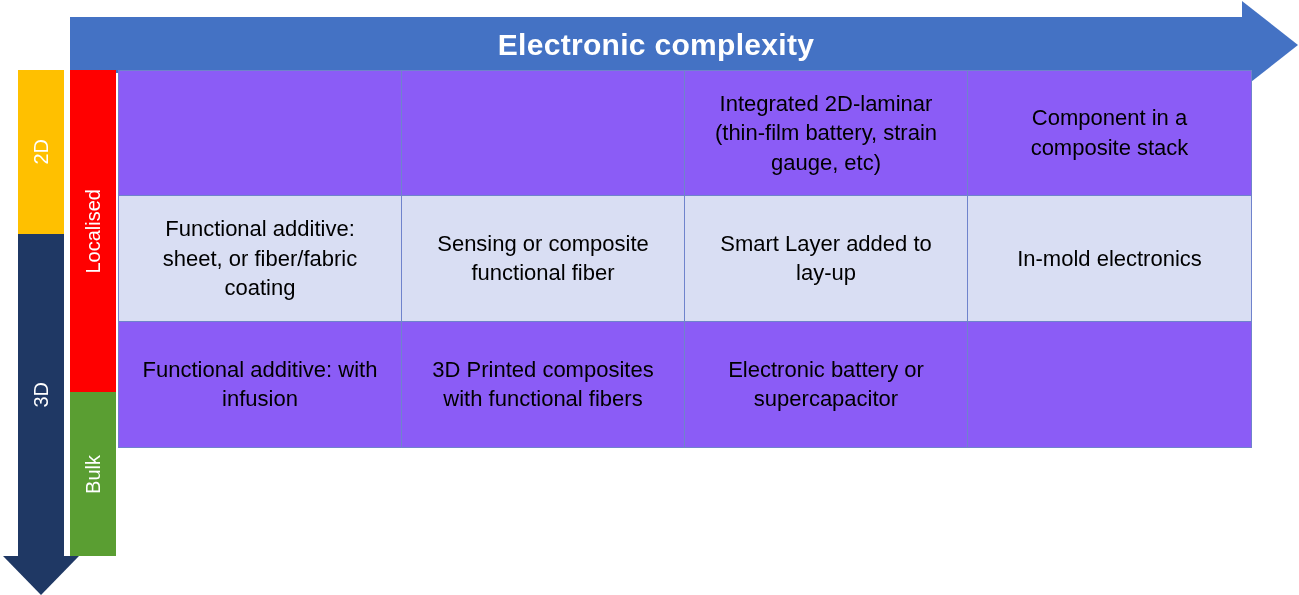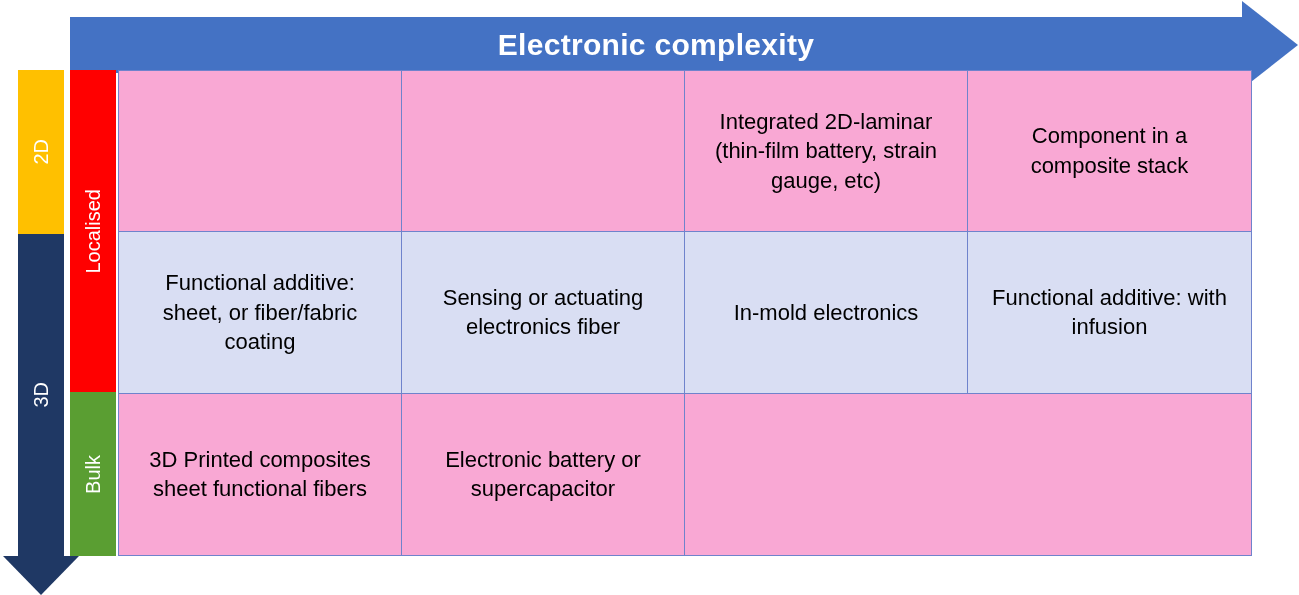--- a/index.html
+++ b/index.html
@@ -57,26 +57,26 @@
     transform: rotate(180deg);
     color: #ffffff;
     font-size: 20px;
     white-space: nowrap;
   }
 
   
   .grid {
     position: absolute;
     left: 118px; top: 70px;
-    width: 1134px; height: 486px;
+    width: 1134px; height: 378px;
     display: grid;
     grid-template-columns: repeat(4, 1fr);
     grid-template-rows: repeat(3, 1fr);
     border: 1.5px solid #6F83CC;
-    background: #f9a8d4;
+    background: #8b5cf6;
   }
   .cell {
     border-right: 1.5px solid #6F83CC;
     border-bottom: 1.5px solid #6F83CC;
     display: flex; align-items: center; justify-content: center;
     text-align: center;
     padding: 8px 22px;
     font-size: 22px;
     line-height: 1.35;
     color: #000000;
@@ -111,21 +111,22 @@
     <span class="vlabel">Bulk</span>
   </div>
 
   <div class="grid">
     <div class="cell"></div>
     <div class="cell"></div>
     <div class="cell">Integrated 2D-laminar (thin-film battery, strain gauge, etc)</div>
     <div class="cell">Component in a composite stack</div>
 
     <div class="cell">Functional additive: sheet, or fiber/fabric coating</div>
-    <div class="cell">Sensing or actuating electronics fiber</div>
+    <div class="cell">Sensing or composite functional fiber</div>
+    <div class="cell">Smart Layer added to lay-up</div>
     <div class="cell">In-mold electronics</div>
 
     <div class="cell">Functional additive: with infusion</div>
-    <div class="cell">3D Printed composites sheet functional fibers</div>
+    <div class="cell">3D Printed composites with functional fibers</div>
     <div class="cell">Electronic battery or supercapacitor</div>
   </div>
 
 </div>
 
 </body></html>

